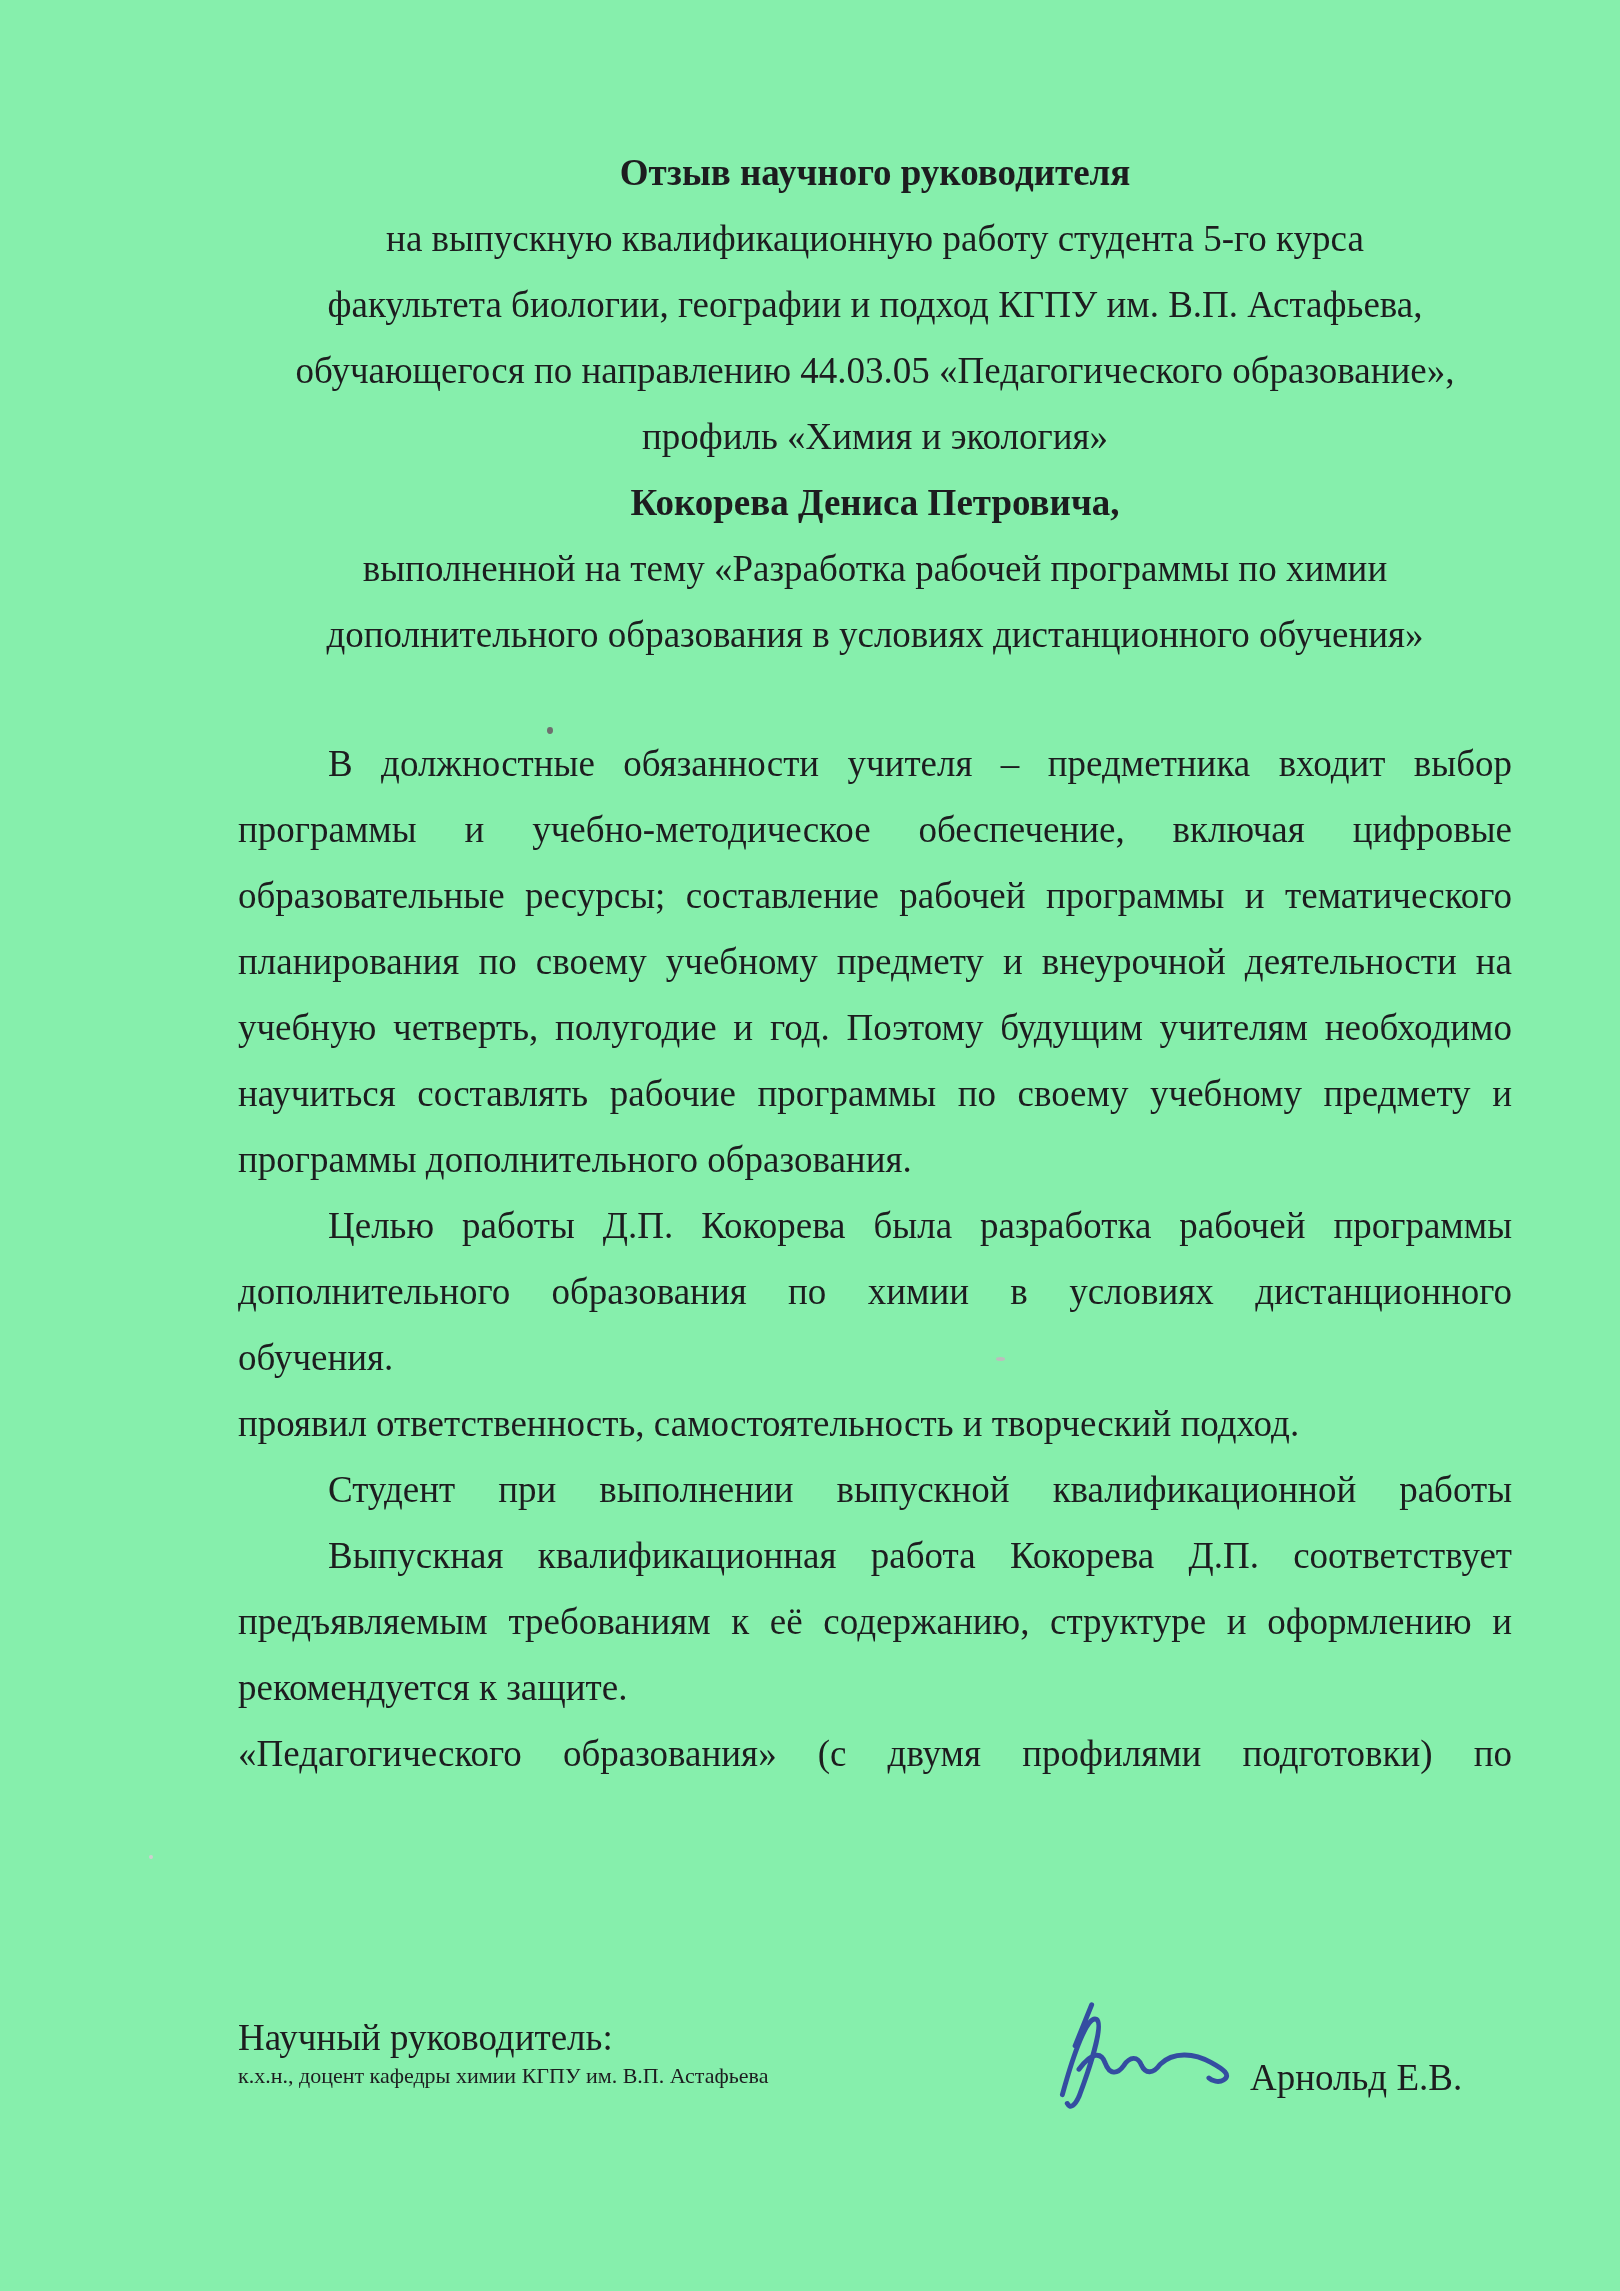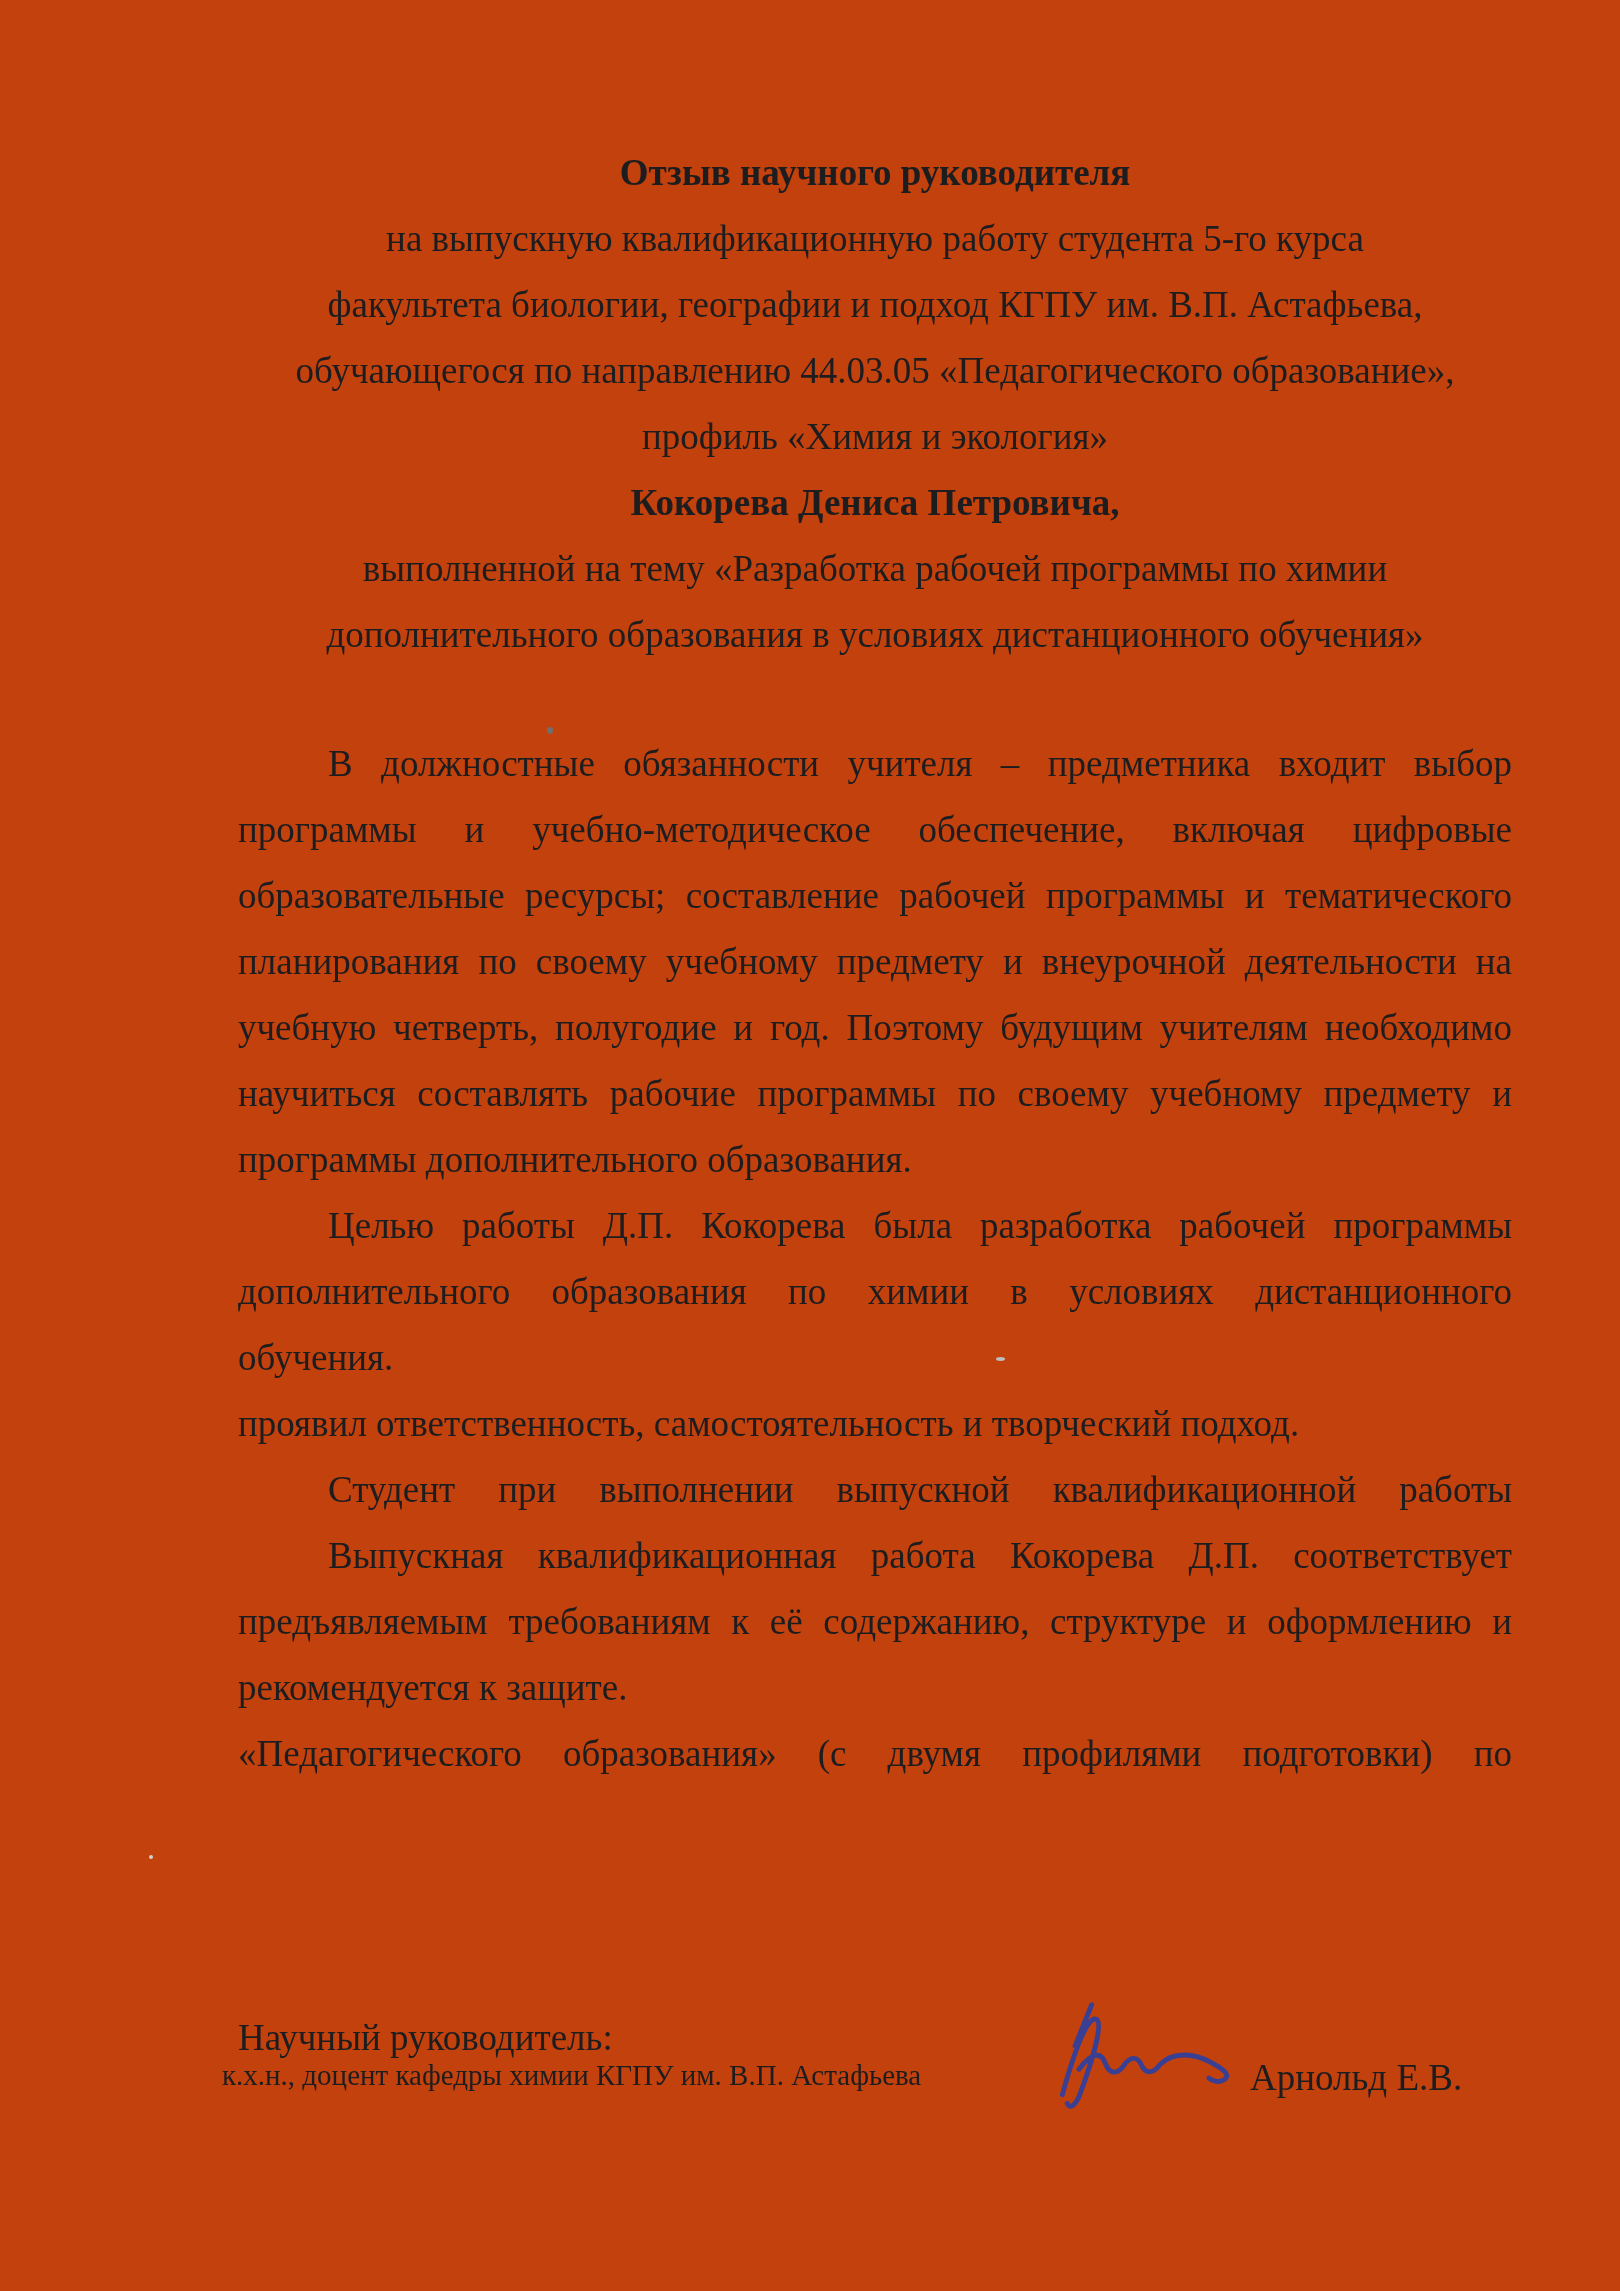--- a/index.html
+++ b/index.html
@@ -2,21 +2,21 @@
 <html lang="ru"><head>
 <meta charset="utf-8">
 <title>Document</title>
 <style>
   html,body { margin:0; padding:0; background:#e8e8e8; }
   .page {
     position: relative;
     width: 1620px;
     height: 2292px;
     margin: 0 auto;
-    background: #c2410c;
+    background: #86efac;
     color: #1d1d1f;
     font-family: "Liberation Serif", "DejaVu Serif", serif;
     overflow: hidden;
   }
   .textblock {
     position: absolute;
     left: 238px;
     width: 1274px;
   }
   .header { top: 140px; text-align: center; }
@@ -39,22 +39,22 @@
   .para-line.first { text-indent: 90px; }
   .para-line.last  { text-align-last: left; }
 
   .sig-label {
     position: absolute;
     left: 238px; top: 1988px;
     font-size: 37px; line-height: 43px; margin-top: 28px;
   }
   .sig-credentials {
     position: absolute;
-    left: 222px; top: 2058px;
-    font-size: 29px; line-height: 35px;
+    left: 238px; top: 2058px;
+    font-size: 22px; line-height: 35px;
   }
   .sig-name {
     position: absolute;
     left: 1250px; top: 2056px;
     font-size: 37px; line-height: 43px;
   }
   .sig-ink {
     position: absolute;
     left: 1029px; top: 1995px;
     width: 225px; height: 127px;

